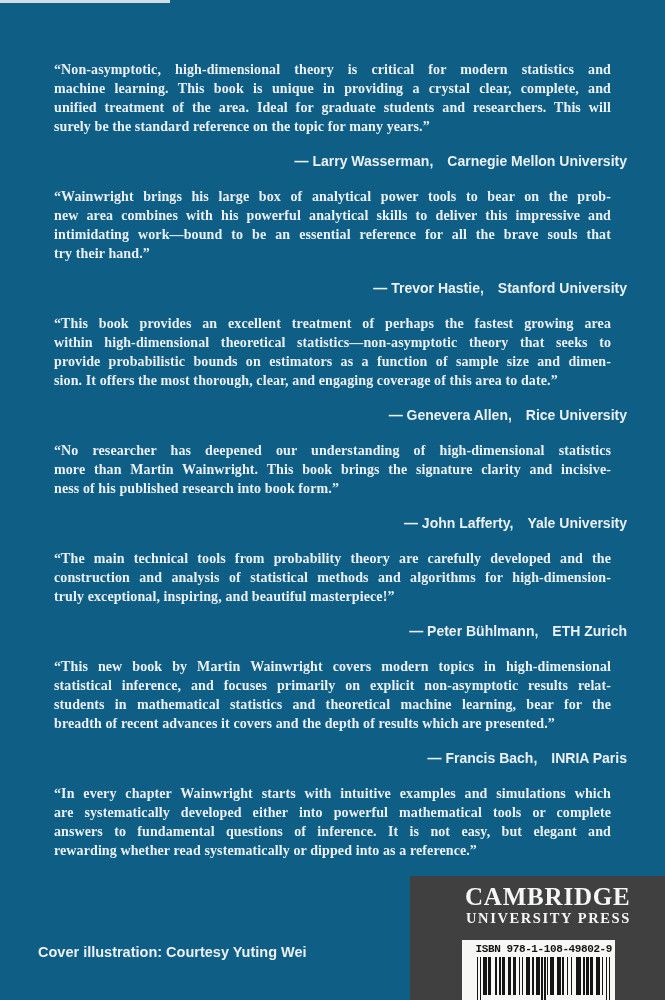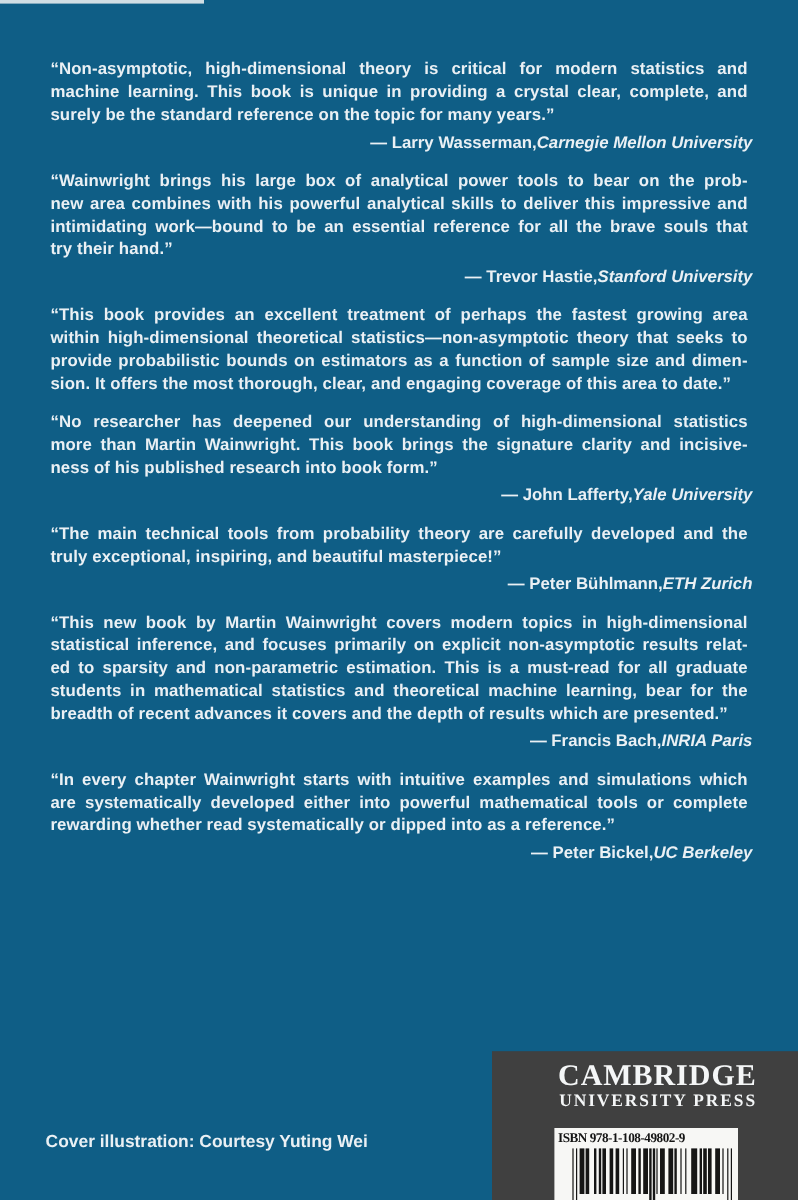--- a/index.html
+++ b/index.html
@@ -16,35 +16,36 @@
     position: absolute; top: 0; left: 0;
     width: 170px; height: 3px;
     background: #f2f4f4; opacity: .85;
   }
   .quotes {
     position: absolute;
     top: 44px; left: 38px; right: 38px;
   }
   .quote { margin: 0 0 13px 0; }
   .qtext {
-    margin: 4px;
+    margin: 16px;
     font-size: 14px;
     font-weight: 700;
     line-height: 19px;
     letter-spacing: 0.1px;
+    font-family: Liberation Serif, serif;
   }
   .jline { text-align: justify; text-align-last: justify; }
   .jline.last { text-align-last: left; }
   .attrib {
     font-size: 14px;
     font-weight: 700;
     line-height: 19px;
     text-align: right;
   }
-  .aaffil { font-style: italic; margin-left: 0; }
+  .aaffil { margin-left: 14px; }
   .cover-note {
     position: absolute;
     left: 38px; top: 920px;
     font-size: 14.5px;
     font-weight: 700;
     margin-top: 24px;
   }
   
   .cup-block {
     position: absolute;
@@ -80,26 +81,26 @@
   .isbn-box {
     position: absolute;
     left: 52px; top: 64px;
     width: 153px; height: 77px;
     background: #f7f7f5;
     color: #151515;
     box-sizing: border-box;
     padding: 3px 3px 2px 3px;
   }
   .isbn-label {
-    font-family: Liberation Serif, serif;
+    font-family: Liberation Mono, monospace;
     font-size: 11px;
     font-weight: 700;
     line-height: 13px;
     white-space: nowrap;
-    text-align: left;
+    text-align: right;
     letter-spacing: -0.4px;
   }
   .barcode {
     position: relative;
     margin-top: 1px;
     height: 58px;
     width: 147px;
   }
   .bar { position: absolute; top: 0; background: #151515; }
   .bc-digit {
@@ -120,20 +121,21 @@
 <body>
 
 <div class="page">
   <div class="scan-sliver"></div>
 
   <div class="quotes">
     <figure class="quote">
       <blockquote class="qtext">
           <div class="jline">“Non-asymptotic, high-dimensional theory is critical for modern statistics and</div>
           <div class="jline">machine learning. This book is unique in providing a crystal clear, complete, and</div>
+          <div class="jline">unified treatment of the area. Ideal for graduate students and researchers. This will</div>
           <div class="jline last">surely be the standard reference on the topic for many years.”</div>
         </blockquote>
       <figcaption class="attrib">
         <span class="aname">— Larry Wasserman,</span><span class="aaffil">Carnegie Mellon University</span>
       </figcaption>
     </figure>
 
     <figure class="quote">
       <blockquote class="qtext">
           <div class="jline">“Wainwright brings his large box of analytical power tools to bear on the prob-</div>
@@ -146,60 +148,64 @@
       </figcaption>
     </figure>
 
     <figure class="quote">
       <blockquote class="qtext">
           <div class="jline">“This book provides an excellent treatment of perhaps the fastest growing area</div>
           <div class="jline">within high-dimensional theoretical statistics—non-asymptotic theory that seeks to</div>
           <div class="jline">provide probabilistic bounds on estimators as a function of sample size and dimen-</div>
           <div class="jline last">sion. It offers the most thorough, clear, and engaging coverage of this area to date.”</div>
         </blockquote>
+      <figcaption class="attrib">
+        <span class="aname">— Genevera Allen,</span><span class="aaffil">Rice University</span>
+      </figcaption>
     </figure>
 
     <figure class="quote">
       <blockquote class="qtext">
           <div class="jline">“No researcher has deepened our understanding of high-dimensional statistics</div>
           <div class="jline">more than Martin Wainwright. This book brings the signature clarity and incisive-</div>
           <div class="jline last">ness of his published research into book form.”</div>
         </blockquote>
       <figcaption class="attrib">
         <span class="aname">— John Lafferty,</span><span class="aaffil">Yale University</span>
       </figcaption>
     </figure>
 
     <figure class="quote">
       <blockquote class="qtext">
           <div class="jline">“The main technical tools from probability theory are carefully developed and the</div>
+          <div class="jline">construction and analysis of statistical methods and algorithms for high-dimension-</div>
           <div class="jline last">truly exceptional, inspiring, and beautiful masterpiece!”</div>
         </blockquote>
       <figcaption class="attrib">
         <span class="aname">— Peter Bühlmann,</span><span class="aaffil">ETH Zurich</span>
       </figcaption>
     </figure>
 
     <figure class="quote">
       <blockquote class="qtext">
           <div class="jline">“This new book by Martin Wainwright covers modern topics in high-dimensional</div>
           <div class="jline">statistical inference, and focuses primarily on explicit non-asymptotic results relat-</div>
-          <div class="jline">ed to sparsity and non-parametric estimation. This is a must-read for all graduate</div>
           <div class="jline">students in mathematical statistics and theoretical machine learning, bear for the</div>
           <div class="jline last">breadth of recent advances it covers and the depth of results which are presented.”</div>
         </blockquote>
       <figcaption class="attrib">
         <span class="aname">— Francis Bach,</span><span class="aaffil">INRIA Paris</span>
       </figcaption>
     </figure>
 
     <figure class="quote">
       <blockquote class="qtext">
           <div class="jline">“In every chapter Wainwright starts with intuitive examples and simulations which</div>
           <div class="jline">are systematically developed either into powerful mathematical tools or complete</div>
+          <div class="jline">answers to fundamental questions of inference. It is not easy, but elegant and</div>
           <div class="jline last">rewarding whether read systematically or dipped into as a reference.”</div>
         </blockquote>
       <figcaption class="attrib">
         <span class="aname">— Peter Bickel,</span><span class="aaffil">UC Berkeley</span>
       </figcaption>
     </figure>
   </div>
 
   <div class="cover-note">Cover illustration: Courtesy Yuting Wei</div>
 

